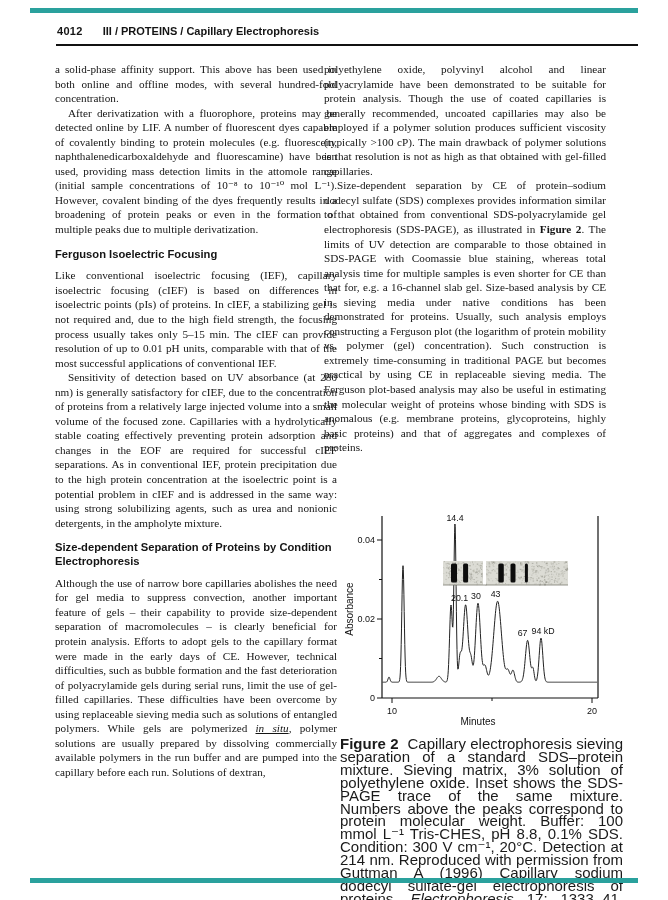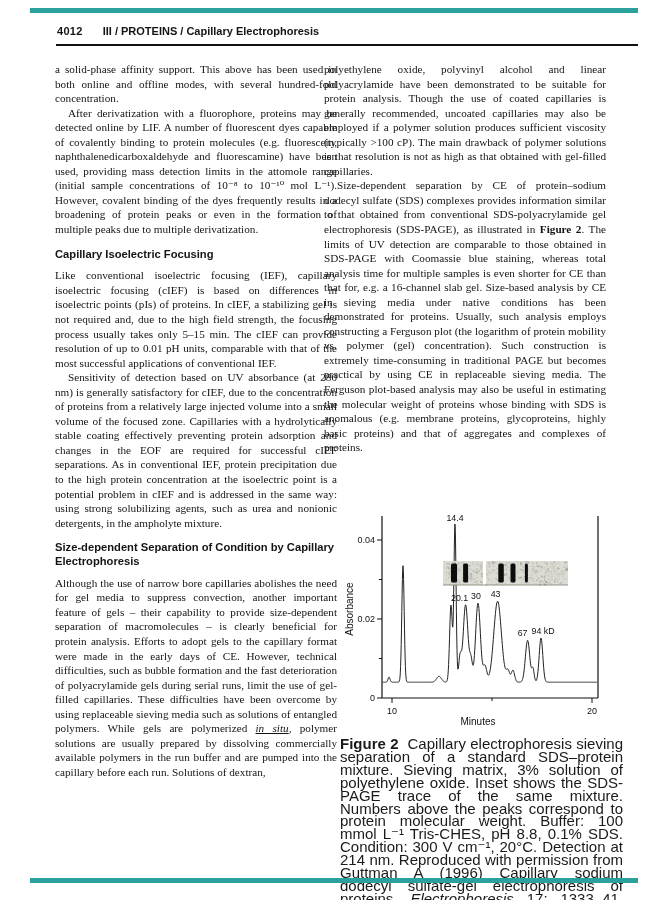--- a/index.html
+++ b/index.html
@@ -37,24 +37,24 @@
   <div class="accent-bar" style="top: 8px; background: rgb(42, 161, 157);"></div>
 
   <div class="hdr">
     <span class="pgnum">4012</span><span>III / PROTEINS / Capillary Electrophoresis</span>
   </div>
   <div class="hdr-rule"></div>
 
   <div class="col col-left">
     <p>a solid-phase affinity support. This above has been used in both online and offline modes, with several hundred-fold concentration.</p>
     <p class="indent">After derivatization with a fluorophore, proteins may be detected online by LIF. A number of fluorescent dyes capable of covalently binding to protein molecules (e.g. fluorescein, naphthalenedicarboxaldehyde and fluorescamine) have been used, providing mass detection limits in the attomole range (initial sample concentrations of 10⁻⁸ to 10⁻¹⁰ mol L⁻¹). However, covalent binding of the dyes frequently results in a broadening of protein peaks or even in the formation of multiple peaks due to multiple derivatization.</p>
-    <h3 class="shead">Capillary Isoelectric Focusing</h3>
+    <h3 class="shead">Ferguson Isoelectric Focusing</h3>
     <p>Like conventional isoelectric focusing (IEF), capillary isoelectric focusing (cIEF) is based on differences in isoelectric points (pIs) of proteins. In cIEF, a stabilizing gel is not required and, due to the high field strength, the focusing process usually takes only 5–15 min. The cIEF can provide resolution of up to 0.01 pH units, comparable with that of the most successful applications of conventional IEF.</p>
     <p class="indent">Sensitivity of detection based on UV absorbance (at 280 nm) is generally satisfactory for cIEF, due to the concentration of proteins from a relatively large injected volume into a small volume of the focused zone. Capillaries with a hydrolytically stable coating effectively preventing protein adsorption and changes in the EOF are required for successful cIEF separations. As in conventional IEF, protein precipitation due to the high protein concentration at the isoelectric point is a potential problem in cIEF and is addressed in the same way: using strong solubilizing agents, such as urea and nonionic detergents, in the ampholyte mixture.</p>
-    <h3 class="shead">Size-dependent Separation of Condition by Capillary Electrophoresis</h3>
+    <h3 class="shead">Size-dependent Separation of Proteins by Condition Electrophoresis</h3>
     <p><span>Although the use of narrow bore capillaries abolishes the need for gel media to suppress convection, another important feature of gels – their capability to provide size-dependent separation of macromolecules – is clearly beneficial for protein analysis. Efforts to adopt gels to the capillary format were made in the early days of CE. However, technical difficulties, such as bubble formation and the fast deterioration of polyacrylamide gels during serial runs, limit the use of gel-filled capillaries. These difficulties have been overcome by using replaceable sieving media such as solutions of entangled polymers. While gels are polymerized </span><span class="i">in situ</span><span>, polymer solutions are usually prepared by dissolving commercially available polymers in the run buffer and are pumped into the capillary before each run. Solutions of dextran,</span></p>
   </div>
 
   <div class="col col-right">
     <p>polyethylene oxide, polyvinyl alcohol and linear polyacrylamide have been demonstrated to be suitable for protein analysis. Though the use of coated capillaries is generally recommended, uncoated capillaries may also be employed if a polymer solution produces sufficient viscosity (typically &gt;100 cP). The main drawback of polymer solutions is that resolution is not as high as that obtained with gel-filled capillaries.</p>
     <p class="indent"><span>Size-dependent separation by CE of protein–sodium dodecyl sulfate (SDS) complexes provides information similar to that obtained from conventional SDS-polyacrylamide gel electrophoresis (SDS-PAGE), as illustrated in </span><span class="b">Figure 2</span><span>. The limits of UV detection are comparable to those obtained in SDS-PAGE with Coomassie blue staining, whereas total analysis time for multiple samples is even shorter for CE than that for, e.g. a 16-channel slab gel. Size-based analysis by CE in sieving media under native conditions has been demonstrated for proteins. Usually, such analysis employs constructing a Ferguson plot (the logarithm of protein mobility vs. polymer (gel) concentration). Such construction is extremely time-consuming in traditional PAGE but becomes practical by using CE in replaceable sieving media. The Ferguson plot-based analysis may also be useful in estimating the molecular weight of proteins whose binding with SDS is anomalous (e.g. membrane proteins, glycoproteins, highly basic proteins) and that of aggregates and complexes of proteins.</span></p>
   </div>
 
   <div class="figwrap">
     <svg width="286" height="224" viewBox="0 0 286 224">

